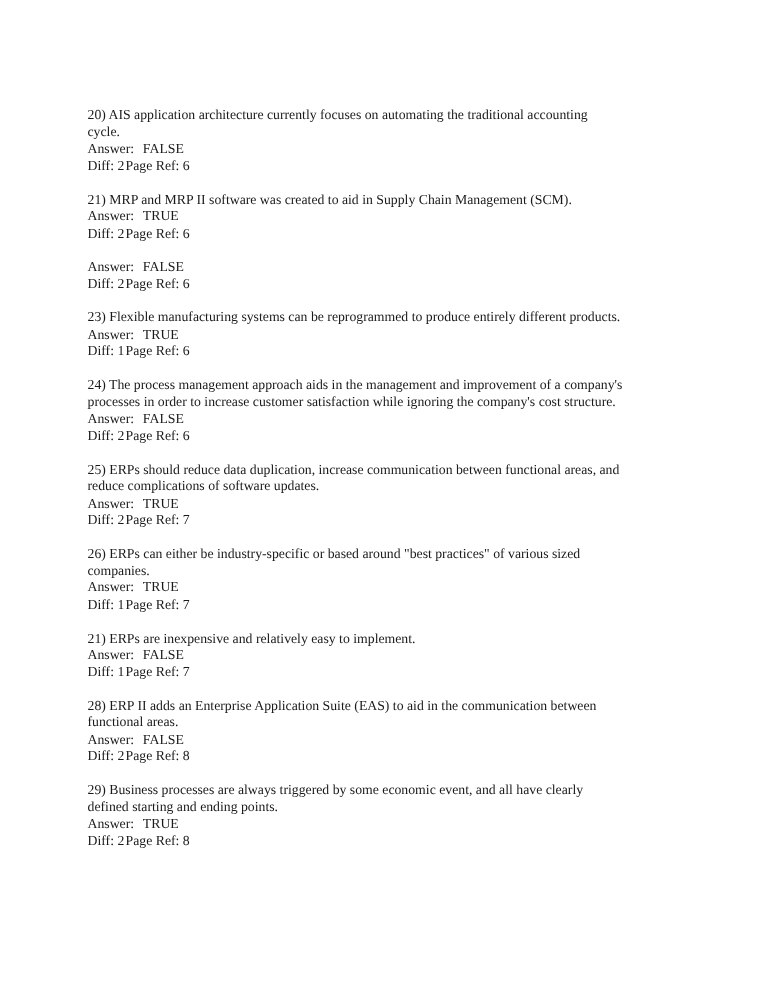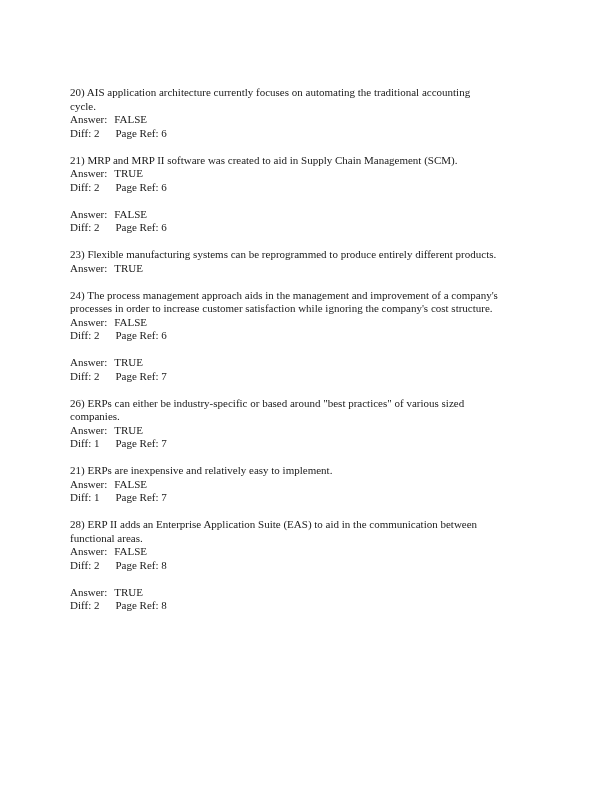--- a/index.html
+++ b/index.html
@@ -28,21 +28,21 @@
     margin-bottom: 13.5px;
   }
   .q-text {
     white-space: pre-line;
   }
   .a-value {
     margin-left: 7px;
     text-align: right;
   }
   .pr {
-    margin-left: 16px;
+    margin-left: 1px;
   }
   .page-number {
     position: absolute;
     top: 723px;
     left: 0;
     width: 100%;
     text-align: center;
     font-size: 11px;
     color: #2a2a2a;
   }
@@ -109,34 +109,39 @@
     <div class="d-line">
       <span class="diff">Diff: 2</span><span class="pr">Page Ref: 6</span>
     </div>
   </div>
 
   <div class="question-block">
     <div class="q-text">23) Flexible manufacturing systems can be reprogrammed to produce entirely different products.</div>
     <div class="a-line">
       <span class="a-label">Answer:</span><span class="a-value">TRUE</span>
     </div>
+    <div class="d-line">
+      <span class="diff">Diff: 1</span><span class="pr">Page Ref: 6</span>
+    </div>
   </div>
 
   <div class="question-block">
     <div class="q-text">24) The process management approach aids in the management and improvement of a company's
 processes in order to increase customer satisfaction while ignoring the company's cost structure.</div>
     <div class="a-line">
       <span class="a-label">Answer:</span><span class="a-value">FALSE</span>
     </div>
     <div class="d-line">
       <span class="diff">Diff: 2</span><span class="pr">Page Ref: 6</span>
     </div>
   </div>
 
   <div class="question-block">
+    <div class="q-text">25) ERPs should reduce data duplication, increase communication between functional areas, and
+reduce complications of software updates.</div>
     <div class="a-line">
       <span class="a-label">Answer:</span><span class="a-value">TRUE</span>
     </div>
     <div class="d-line">
       <span class="diff">Diff: 2</span><span class="pr">Page Ref: 7</span>
     </div>
   </div>
 
   <div class="question-block">
     <div class="q-text">26) ERPs can either be industry-specific or based around "best practices" of various sized
@@ -164,20 +169,22 @@
 functional areas.</div>
     <div class="a-line">
       <span class="a-label">Answer:</span><span class="a-value">FALSE</span>
     </div>
     <div class="d-line">
       <span class="diff">Diff: 2</span><span class="pr">Page Ref: 8</span>
     </div>
   </div>
 
   <div class="question-block">
+    <div class="q-text">29) Business processes are always triggered by some economic event, and all have clearly
+defined starting and ending points.</div>
     <div class="a-line">
       <span class="a-label">Answer:</span><span class="a-value">TRUE</span>
     </div>
     <div class="d-line">
       <span class="diff">Diff: 2</span><span class="pr">Page Ref: 8</span>
     </div>
   </div>
 </div>
 
   <div class="page-number">3</div>

